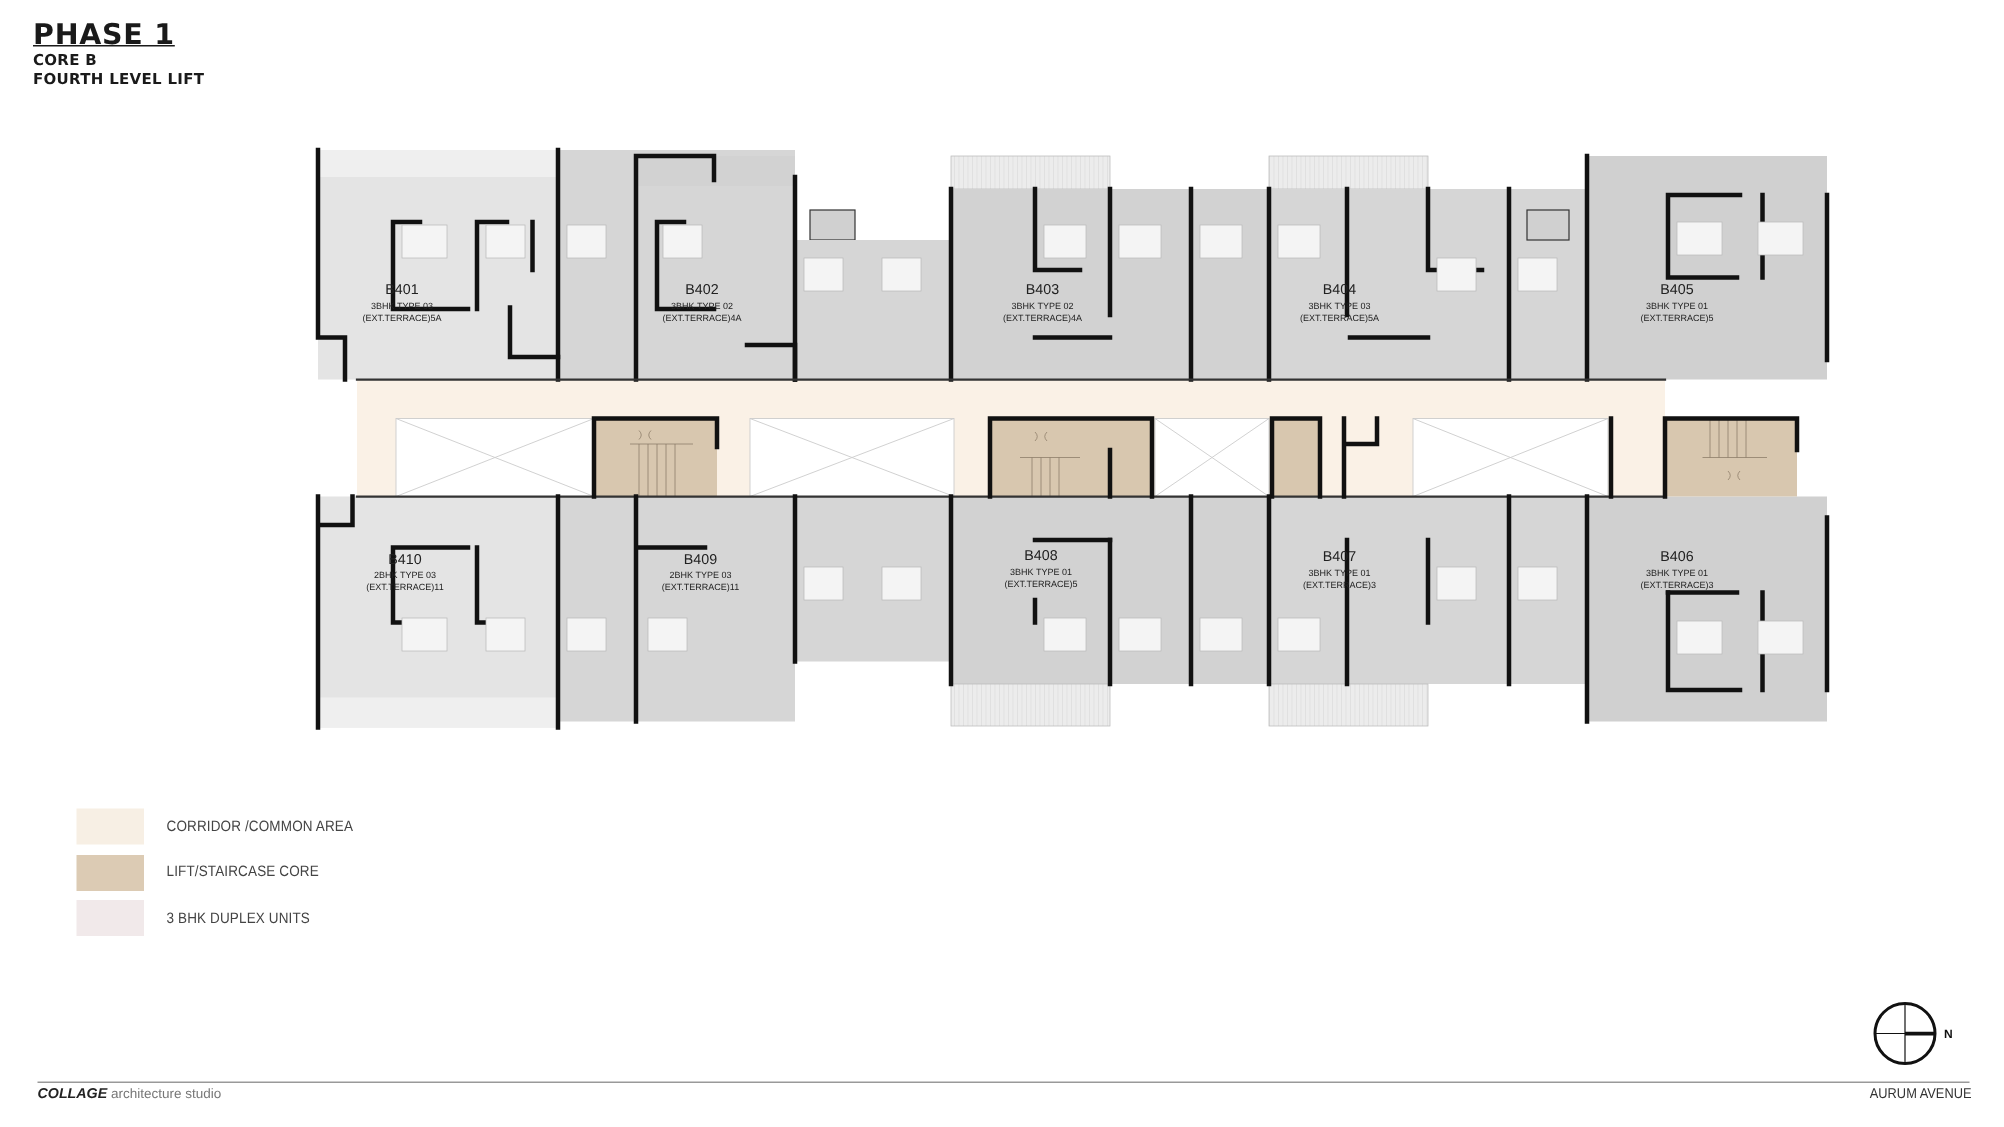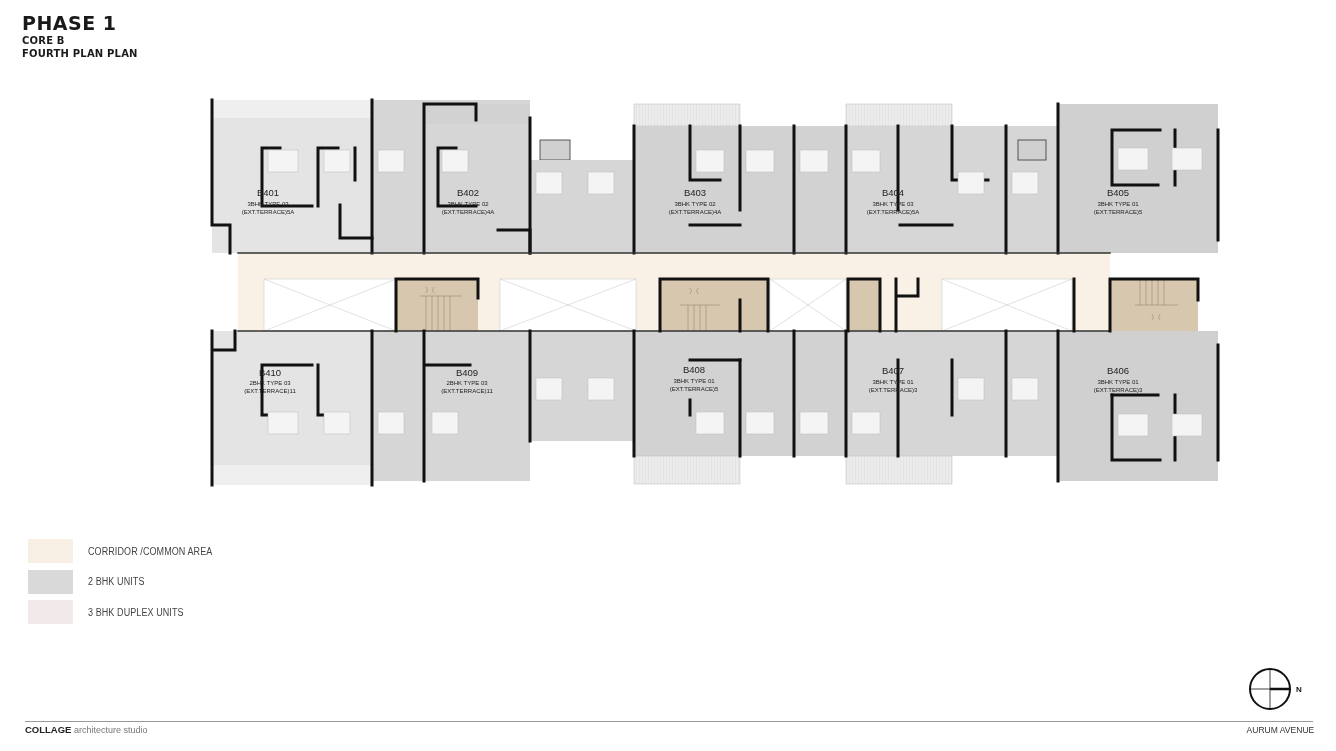--- a/index.html
+++ b/index.html
@@ -1,39 +1,39 @@
 <!DOCTYPE html>
 <html><head>
 <meta charset="utf-8">
 <style>
   html, body { margin: 0; padding: 0; background: #ffffff; }
   body { width: 1336px; height: 751px; position: relative; overflow: hidden; font-family: "DejaVu Sans", sans-serif; color: #1a1a1a; }
   .title-block { position: absolute; left: 22px; top: 12px; }
-  .title-main { font-family: "DejaVu Sans", sans-serif; font-weight: bold; font-size: 19px; letter-spacing: 0.5px; line-height: 22px; }
+  .title-main { font-family: "DejaVu Sans", sans-serif; font-weight: bold; font-size: 19px; letter-spacing: 0.5px; line-height: 22px; text-decoration: underline; }
   .title-sub { font-family: "DejaVu Sans", sans-serif; font-weight: bold; font-size: 10px; line-height: 13px; letter-spacing: 0.2px; }
   .plan { position: absolute; left: 0; top: 0; }
   .legend { position: absolute; left: 28px; top: 536px; }
-  .legend-row { display: flex; align-items: center; height: 30.5px; }
+  .legend-row { display: flex; align-items: center; height: 30.5px; margin-left: 23px; }
   .swatch { width: 45px; height: 24px; margin-right: 15px; }
   .legend-label { font-family: "Liberation Sans", sans-serif; font-size: 10px; color: #444; letter-spacing: 0.1px; transform: scaleX(0.9); transform-origin: left center; }
   .footer-line { position: absolute; left: 25px; top: 721px; width: 1288px; height: 1px; background: #999; }
   .footer-left { position: absolute; left: 25px; top: 724px; font-family: "Liberation Sans", sans-serif; font-size: 9px; color: #333; }
-  .footer-left b { font-weight: bold; color: #222; font-size: 9.5px; }
+  .footer-left b { font-weight: bold; color: #222; font-size: 9.5px; font-style: italic; }
   .footer-left .studio { color: #777; margin-top: 20px; }
   .footer-right { position: absolute; right: 22px; top: 724px; font-family: "Liberation Sans", sans-serif; font-size: 9.5px; color: #333; transform: scaleX(0.9); transform-origin: right center; }
   .north { position: absolute; left: 1248px; top: 667px; }
   .unit-label { font-family: "Liberation Sans", sans-serif; fill: #222; }
 </style>
 </head>
 <body>
 
 <div class="title-block">
   <div class="title-main">PHASE 1</div>
   <div class="title-sub">CORE B</div>
-  <div class="title-sub">FOURTH PLAN PLAN</div>
+  <div class="title-sub">FOURTH LEVEL LIFT</div>
 </div>
 
 <svg class="plan" width="1336" height="500" viewBox="0 0 1336 500" xmlns="http://www.w3.org/2000/svg">
   <defs>
     <pattern id="hatch" width="3" height="10" patternUnits="userSpaceOnUse">
       <rect width="3" height="10" fill="#ececec"></rect>
       <line x1="0" y1="0" x2="0" y2="10" stroke="#d0d0d0" stroke-width="0.6"></line>
     </pattern>
   </defs>
 
@@ -239,22 +239,22 @@
     </g>
   </g>
 </svg>
 
 <div class="legend">
   <div class="legend-row">
     <div class="swatch" style="background:#f7efe4"></div>
     <span class="legend-label">CORRIDOR /COMMON AREA</span>
   </div>
   <div class="legend-row">
-    <div class="swatch" style="background:#d9d9d9"></div>
-    <span class="legend-label">2 BHK UNITS</span>
+    <div class="swatch" style="background:#dccbb4"></div>
+    <span class="legend-label">LIFT/STAIRCASE CORE</span>
   </div>
   <div class="legend-row">
     <div class="swatch" style="background:#f1e9ea"></div>
     <span class="legend-label">3 BHK DUPLEX UNITS</span>
   </div>
 </div>
 
 <svg class="north" width="60" height="46" viewBox="0 0 60 46" xmlns="http://www.w3.org/2000/svg">
   <circle cx="22" cy="22" r="20" fill="none" stroke="#111" stroke-width="2"></circle>
   <line x1="2" y1="22" x2="42" y2="22" stroke="#111" stroke-width="0.8"></line>

